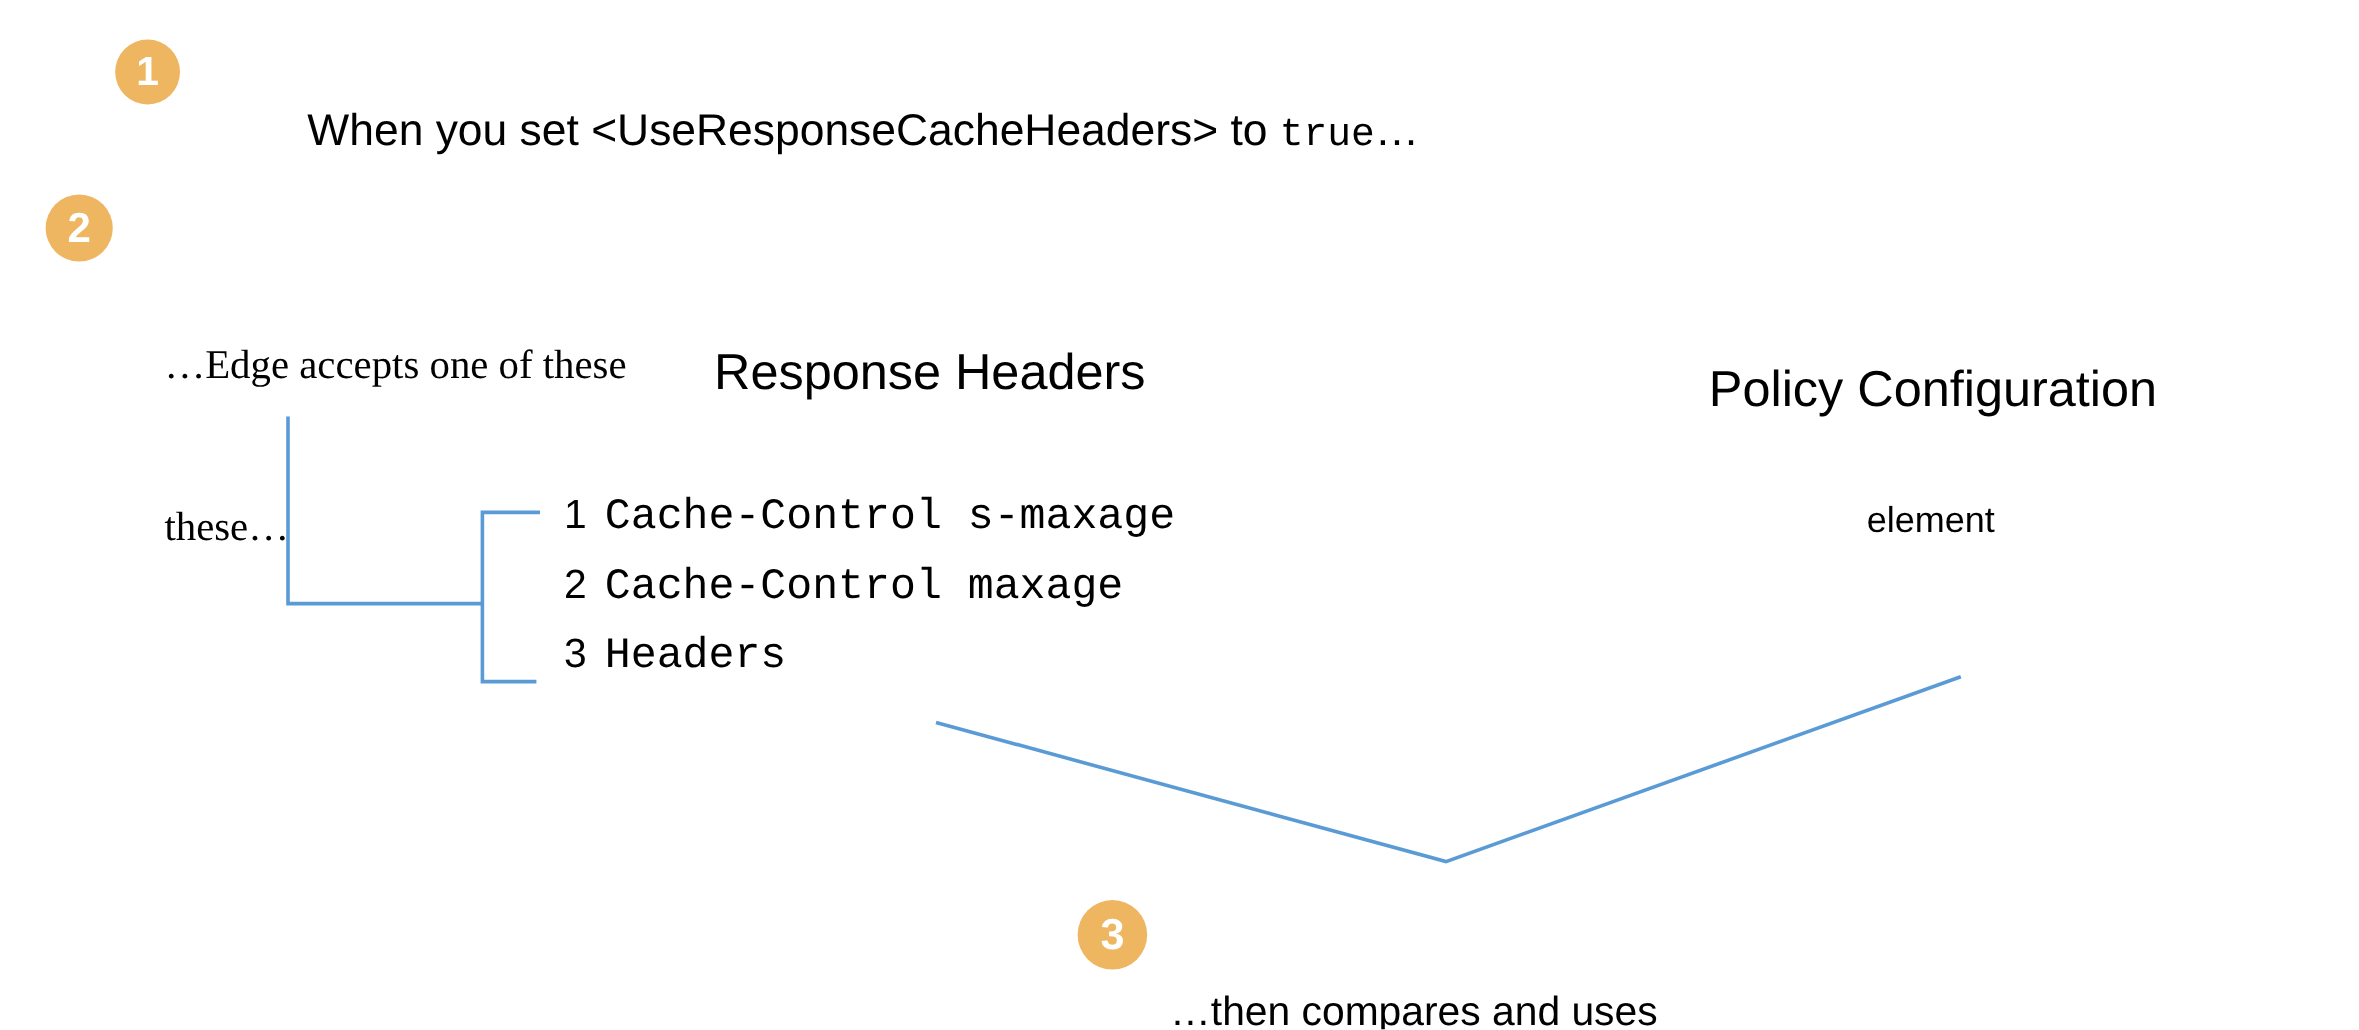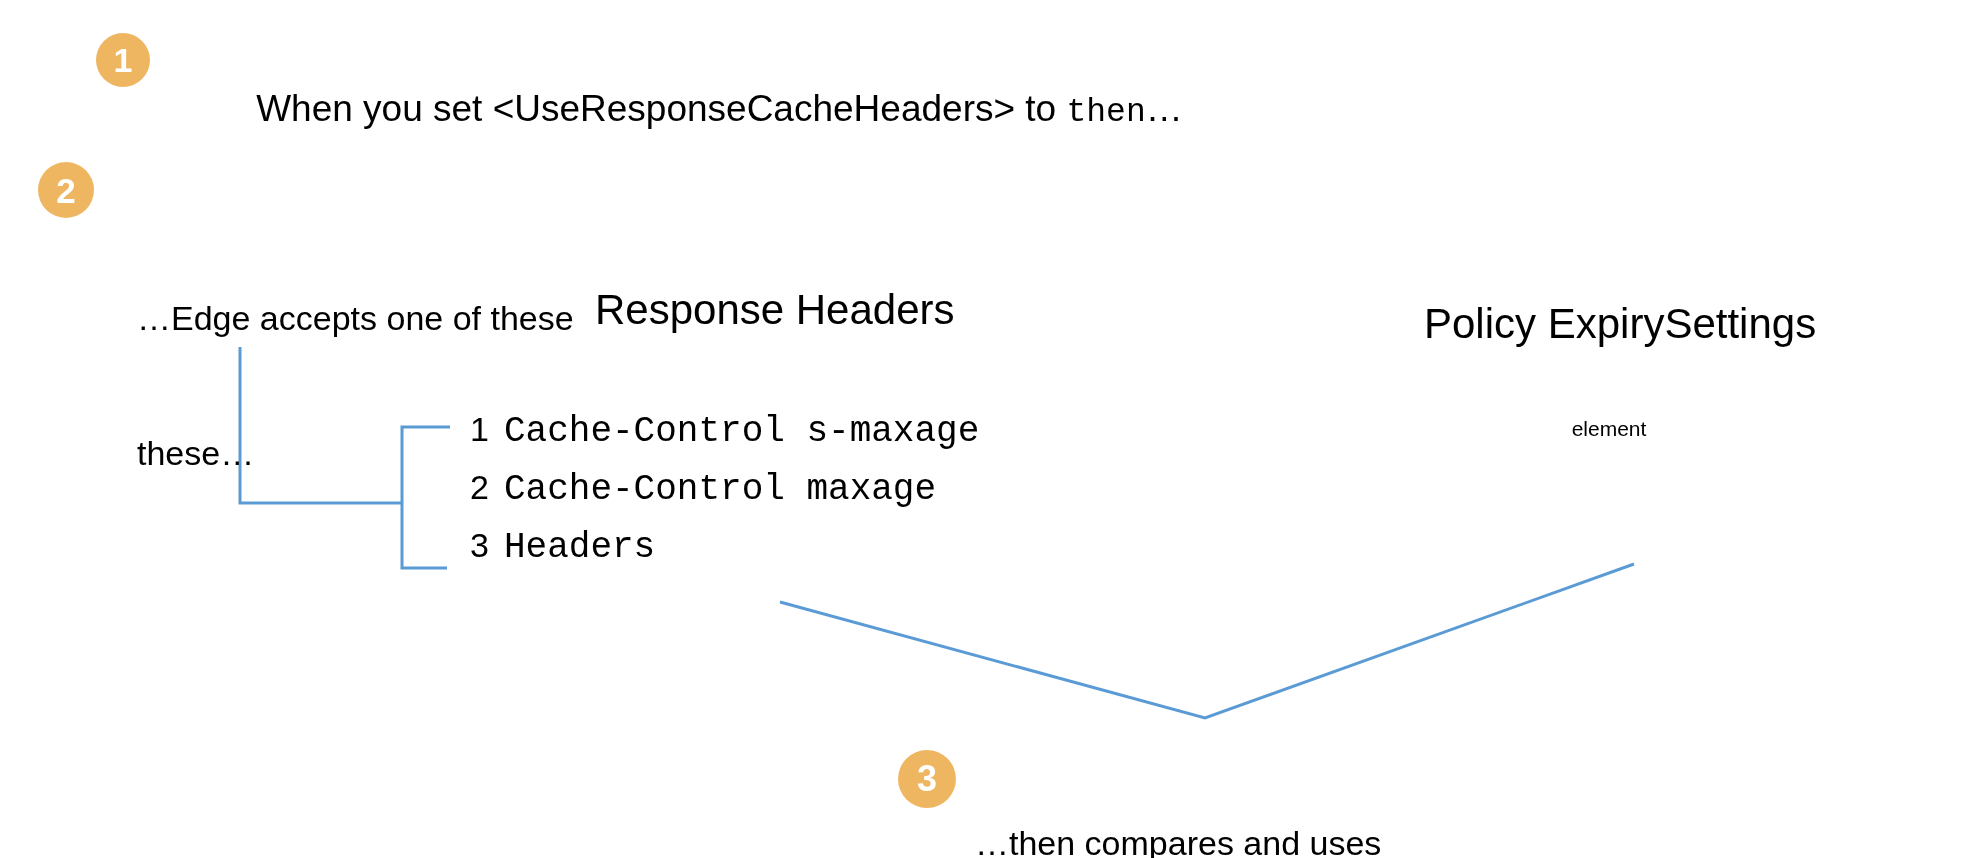--- a/index.html
+++ b/index.html
@@ -70,23 +70,24 @@
     top: 40px;
     font-size: 37px;
     line-height: 46px;
   }
   #callout-1-text .mono {
     font-family: "Liberation Mono", monospace;
     font-size: 33px;
   }
   #callout-2-text {
     left: 137px;
-    top: 206px;
+    top: 192px;
     font-size: 34px;
     line-height: 45px;
+    font-family: Liberation Serif, serif;
   }
   #callout-3-text {
     left: 975px;
     top: 728px;
     font-size: 34px;
     line-height: 46px;
     text-align: center;
   }
 
   
@@ -140,21 +141,21 @@
   }
   #policy-element-name {
     font-family: "Liberation Mono", monospace;
     font-size: 36px;
     color: #000000;
     white-space: pre;
   }
   #policy-element-word {
     margin-top: 12px;
     font-family: "Liberation Sans", sans-serif;
-    font-size: 21px;
+    font-size: 30px;
     color: #000000;
   }
 </style>
 </head>
 <body>
 
 <div id="canvas" style="background: rgb(255, 255, 255);">
 
   <svg id="connectors" viewBox="0 0 1966 858" width="1966" height="858">
 
@@ -162,33 +163,33 @@
 
     <path d="M 450 427 L 402 427 L 402 568 L 447 568" fill="none" stroke="#5b9bd5" stroke-width="3"></path>
 
     <path d="M 780 602 L 1205 718 L 1634 564" fill="none" stroke="#5b9bd5" stroke-width="3"></path>
   </svg>
 
   <div class="badge" id="badge-1" style="background: rgb(239, 182, 97); color: rgb(255, 255, 255);">
     <span>1</span>
   </div>
   <div class="callout-text" id="callout-1-text">
-    <span>When you set &lt;UseResponseCacheHeaders&gt; to </span><span class="mono">then</span><span>…</span>
+    <span>When you set &lt;UseResponseCacheHeaders&gt; to </span><span class="mono">true</span><span>…</span>
   </div>
 
   <div class="badge" id="badge-2" style="background: rgb(239, 182, 97); color: rgb(255, 255, 255);">
     <span>2</span>
   </div>
   <div class="callout-text" id="callout-2-text">
     <div>…Edge accepts one of these</div>
     <div>these…</div>
   </div>
 
   <div class="col-heading" id="heading-response">Response Headers</div>
-  <div class="col-heading" id="heading-policy">Policy ExpirySettings</div>
+  <div class="col-heading" id="heading-policy">Policy Configuration</div>
 
   <div id="precedence-list">
     <div class="precedence-row">
       <span class="precedence-num">1</span>
       <span class="precedence-label">Cache-Control s-maxage</span>
     </div>
     <div class="precedence-row">
       <span class="precedence-num">2</span>
       <span class="precedence-label">Cache-Control maxage</span>
     </div>

